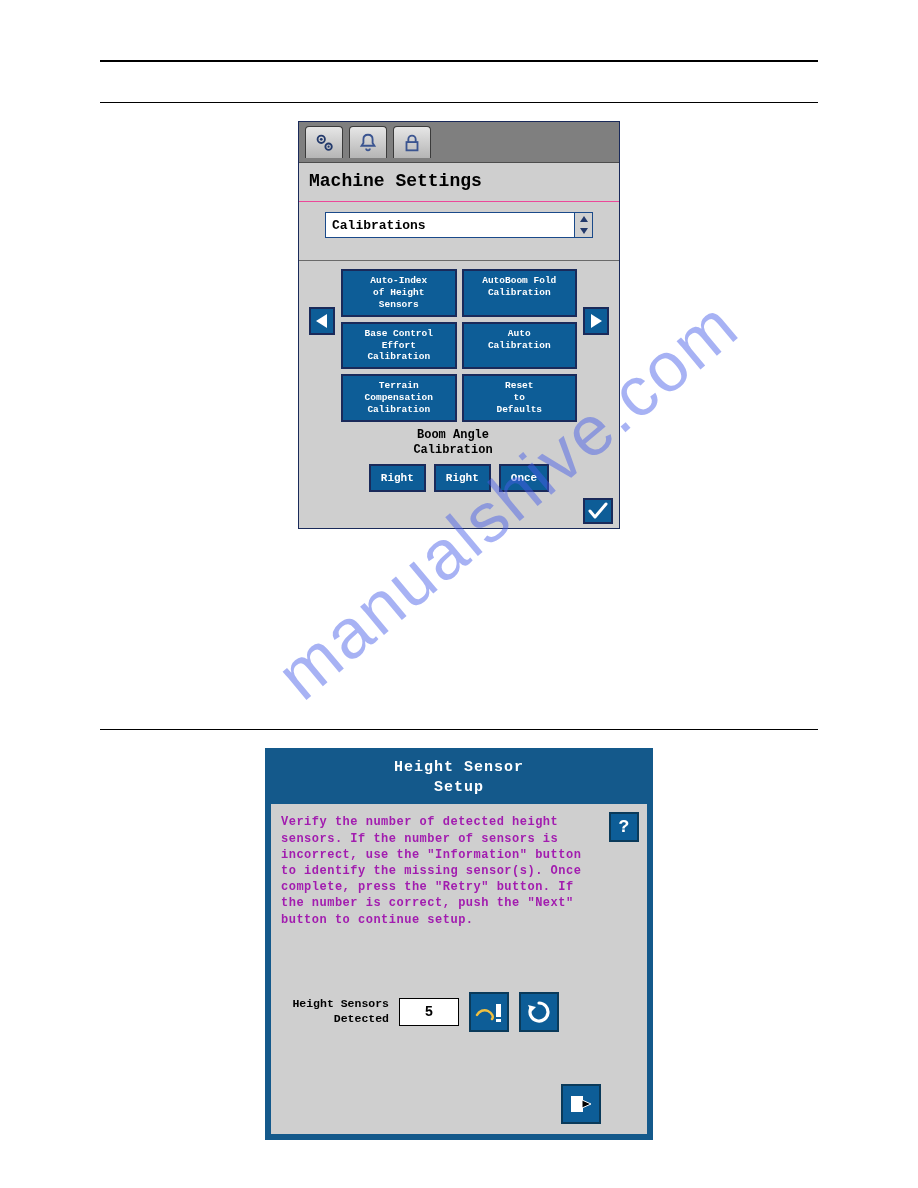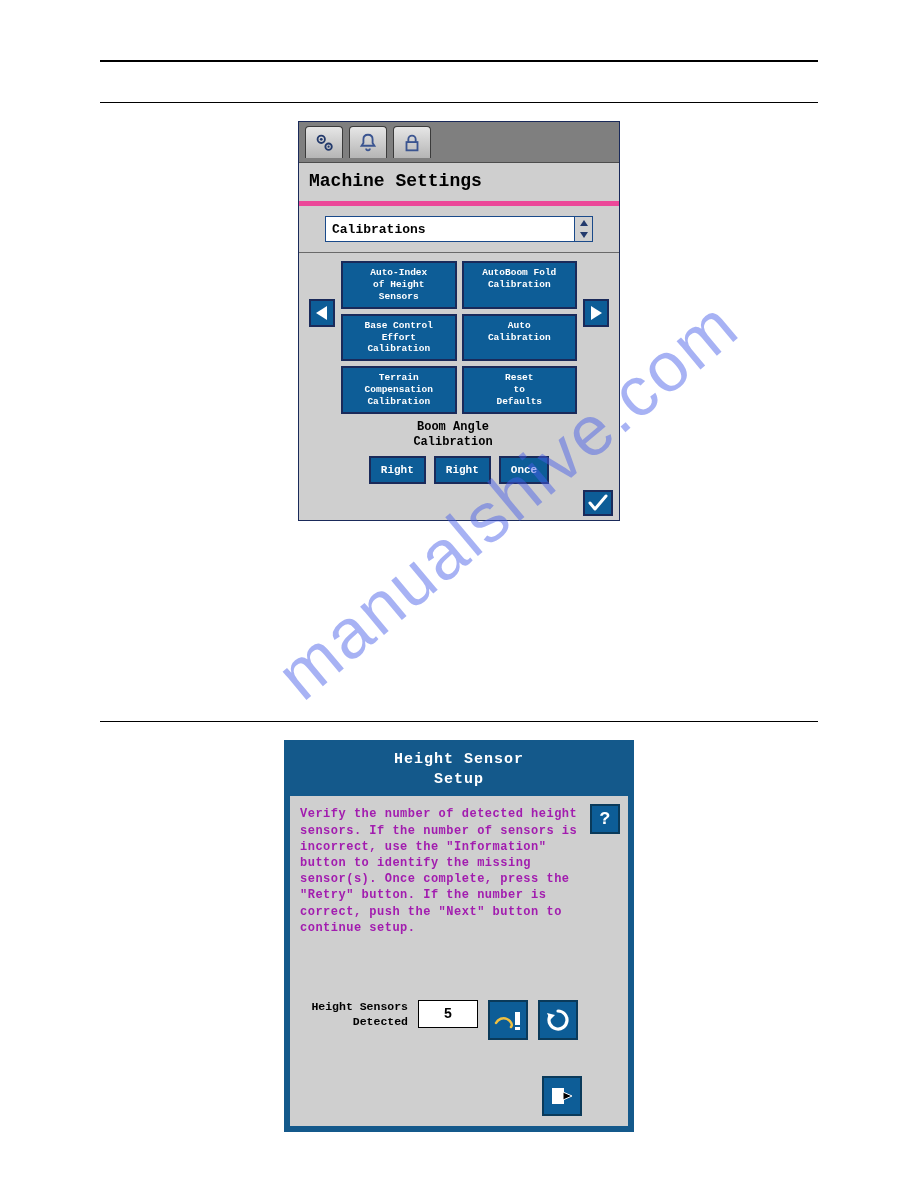--- a/index.html
+++ b/index.html
@@ -50,25 +50,25 @@
     justify-content: center;
     cursor: pointer;
   }
   .tb-tab svg { width: 22px; height: 22px; }
   .win1-title {
     font-family: "Courier New", monospace;
     font-weight: bold;
     font-size: 18px;
     padding: 8px 10px 10px 10px;
     color: #000;
-    border-bottom: 5px solid #ec4899;
+    border-bottom: 1px solid #ec4899;
     background: #cfcfcf;
   }
   .win1-dd-wrap {
-    padding: 10px 26px 0 26px;
+    padding: 10px 26px 12px 26px;
     border-bottom: 1px solid #6a6a6a;
   }
   .win1-dd {
     width: 100%;
     height: 26px;
     background: #fff;
     border: 1px solid #1a4a8a;
     display: flex;
     align-items: center;
     justify-content: space-between;
@@ -157,21 +157,21 @@
     height: 26px;
     background: #0d5d97;
     border: 2px solid #1a2a5a;
     display: flex;
     align-items: center;
     justify-content: center;
     cursor: pointer;
   }
   
   .win2 {
-    width: 350px;
+    width: 388px;
     margin: 0 auto;
     border: 6px solid #14598b;
     background: #cfcfcf;
     font-family: "Courier New", monospace;
   }
   .win2-title {
     background: #14598b;
     color: #fff;
     text-align: center;
     font-weight: bold;
@@ -204,21 +204,21 @@
   .win2-text {
     font-weight: bold;
     font-size: 12px;
     line-height: 1.35;
     color: #a21caf;
     padding-right: 40px;
     letter-spacing: 0.5px;
   }
   .detect-row {
     display: flex;
-    align-items: flex-start;
+    align-items: center;
     gap: 10px;
     margin-top: 64px;
   }
   .detect-label {
     font-weight: bold;
     font-size: 11.5px;
     line-height: 1.3;
     text-align: right;
     width: 108px;
   }

